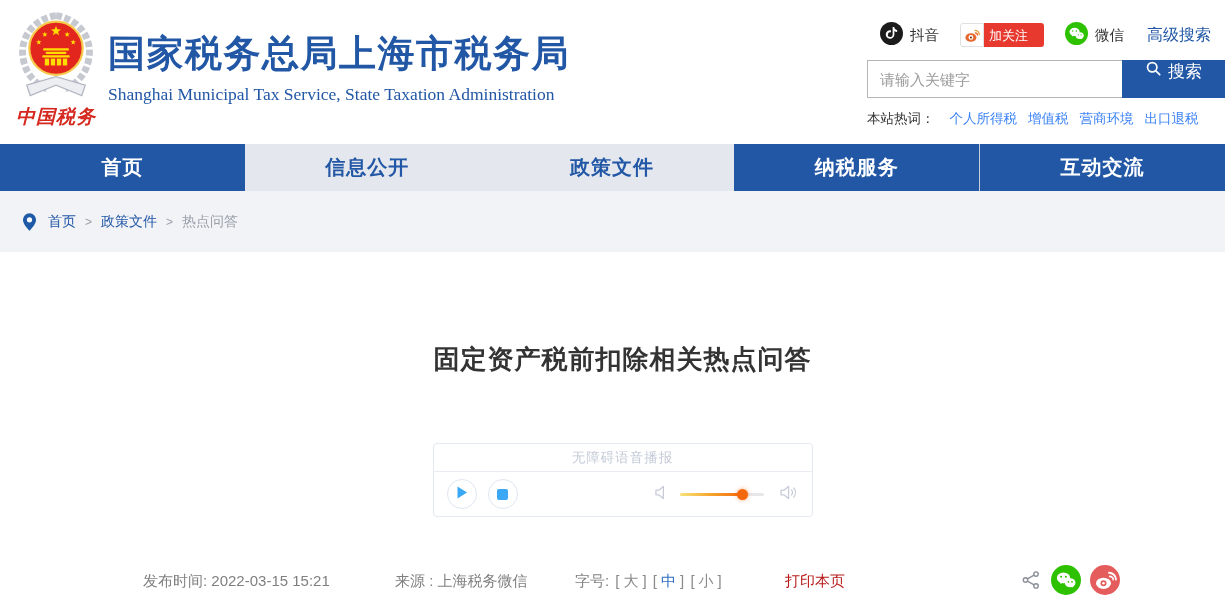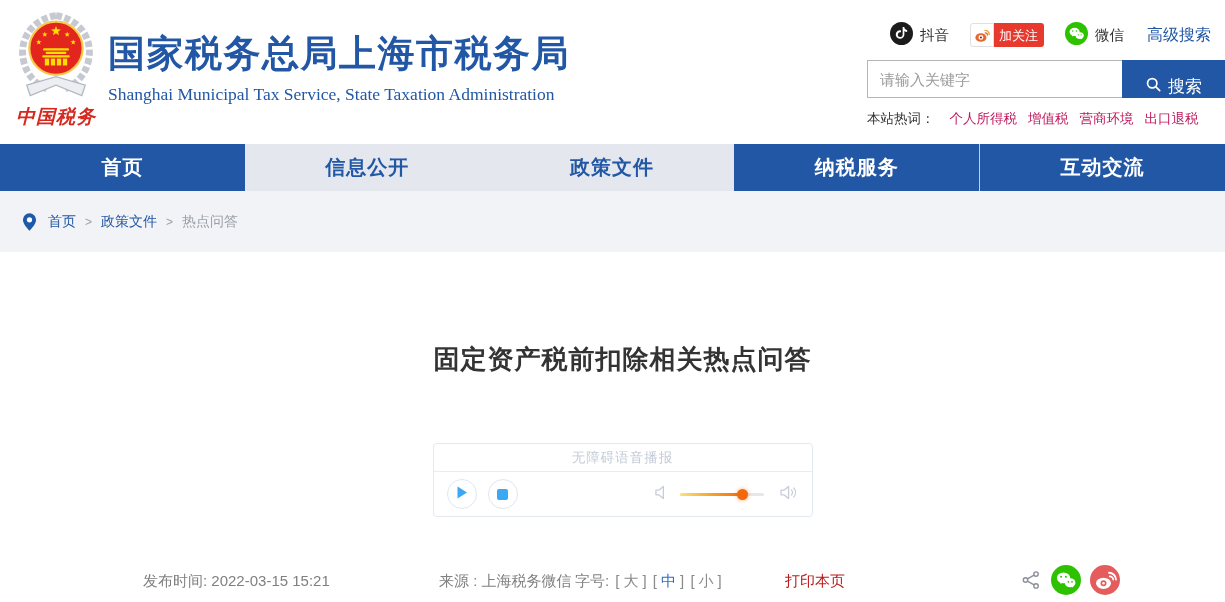--- a/index.html
+++ b/index.html
@@ -15,33 +15,33 @@
   .titles h1 { color:#2157a5; font-size:37px; font-weight:bold; letter-spacing:1.5px; line-height:1.1; }
   .subtitle { font-family:"Liberation Serif", serif; color:#2157a5; font-size:17.5px; margin-top:9px; }
 
   .header-right { position:absolute; right:0; top:22px; width:358px; }
   .social-row { display:flex; align-items:center; justify-content:flex-end; gap:9px; padding-right:14px; height:26px; }
   .social-item { display:flex; align-items:center; gap:7px; font-size:14.5px; color:#333; text-decoration:none; cursor:pointer; }
   .social-item + .social-item { margin-left:12px; }
   .weibo-follow { margin-left:12px; }
   .weibo-box { width:24px; height:24px; background:#fff; border:1px solid #e0e0e0; border-radius:3px 0 0 3px;
                display:flex; align-items:center; justify-content:center; }
-  .weibo-badge { background:#e8392f; color:#fff; font-size:13px; padding:4px 6px 4px 5px; border-radius:0 3px 3px 0;
+  .weibo-badge { background:#e8392f; color:#fff; font-size:13px; padding:4px 16px 4px 5px; border-radius:0 3px 3px 0;
                  line-height:1; height:24px; display:flex; align-items:center; margin-left:-7px; }
   .adv-search { color:#2157a5; font-size:16px; text-decoration:none; margin-left:14px; cursor:pointer; }
 
   .search-row { display:flex; margin-top:12px; height:38px; }
   .search-input { flex:1; border:1px solid #b5b5b5; border-right:none; padding:0 12px; font-size:15px;
                   color:#8b5cf6; outline:none; font-family:"Liberation Sans", sans-serif; }
   .search-input::placeholder { color:#9a9a9a; }
   .search-btn { width:103px; background:#2157a5; color:#fff; border:none; font-size:17px; cursor:pointer;
-                display:flex; align-items:flex-end; justify-content:center; gap:6px; font-family:"Liberation Sans", sans-serif; }
+                display:flex; align-items:flex-start; justify-content:center; gap:6px; font-family:"Liberation Sans", sans-serif; }
 
   .hotwords { display:flex; align-items:center; margin-top:12px; font-size:13.5px; color:#333; gap:11px; white-space:nowrap; }
-  .hotwords a { color:#be185d; text-decoration:none; cursor:pointer; }
+  .hotwords a { color:#3b82f6; text-decoration:none; cursor:pointer; }
   .hw-label { margin-right:4px; }
 
   
   .nav { display:flex; height:47px; background:#2157a5; }
   .nav-item { flex:1; display:flex; align-items:center; justify-content:center; font-size:20px; font-weight:bold;
               text-decoration:none; cursor:pointer; letter-spacing:1px; }
   .nav-item.dark { background:#2157a5; color:#fff; }
   .nav-item.light { background:#e4e7ee; color:#2157a5; }
   .nav-item.divided { border-left:1px solid #c9cdd6; }
 
@@ -71,21 +71,21 @@
   .slider-fill { position:absolute; left:0; top:6px; height:3px; width:76%;
                  background:linear-gradient(90deg,#f8e47c,#f5a32c,#f4680c); border-radius:2px; }
   .slider-thumb { position:absolute; left:76%; top:2px; width:11px; height:11px; margin-left:-6px;
                   background:#f4680c; border-radius:50%; box-shadow:0 0 4px rgba(244,104,12,.55); }
   .vol-up-icon { margin-left:6px; }
 
   
   .meta-row { position:relative; width:995px; margin:50px auto 0; height:30px; font-size:15px; color:#808080; }
   .meta-item { position:absolute; top:5px; white-space:nowrap; }
   .meta-publish { left:18px; }
-  .meta-source { left:270px;margin-left:44px; }
+  .meta-source { left:270px; }
   .meta-fontsize { left:450px; }
   .meta-print { left:660px; color:#b91c1c; text-decoration:none; cursor:pointer; }
   .fs { text-decoration:none; color:#8a8a8a; cursor:pointer; margin-left:2px; }
   .fs .inner { margin:0 4px; }
   .fs.active .inner { color:#2f6fc1; }
   .share-group { position:absolute; right:0; top:-2px; display:flex; align-items:center; gap:9px; }
   .share-group a { display:flex; align-items:center; cursor:pointer; }
 </style>
 </head>
 <body>

